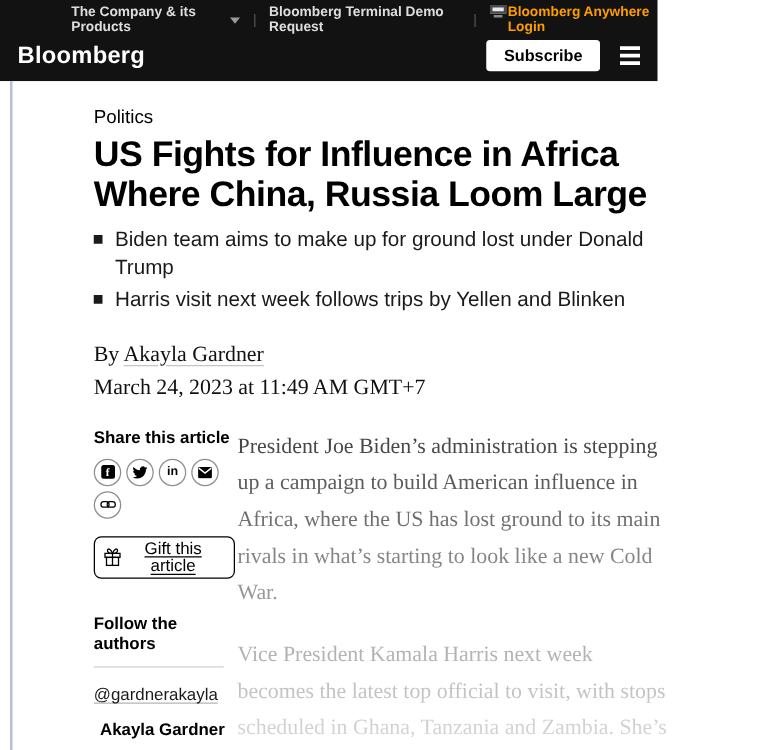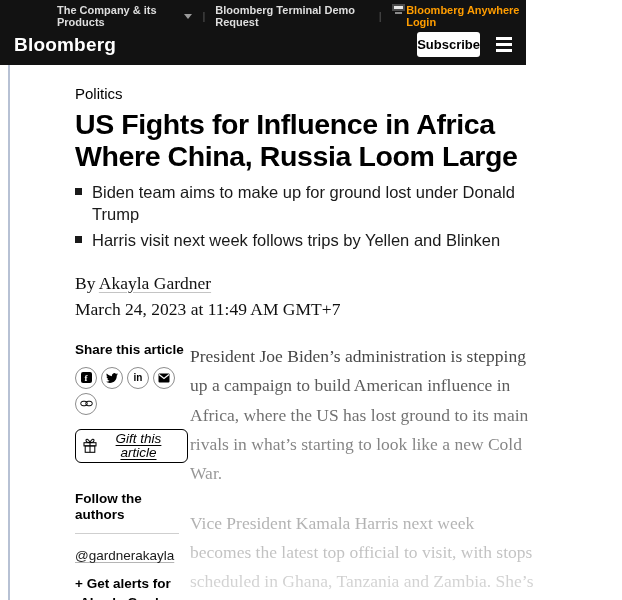--- a/index.html
+++ b/index.html
@@ -17,21 +17,21 @@
     border-right:4px solid transparent; border-top:5px solid #9a9a9a; margin-left:2px; }
   .anywhere { color:#ff9d00; display:flex; gap:4px; cursor:pointer; }
   .monitor-icon { display:inline-block; position:relative; width:13px; height:10px; }
   .monitor-icon .screen { position:absolute; top:0; left:0; width:13px; height:7px;
     background:#e8e8e8; border:2px solid #4a4a4a; }
   .monitor-icon .stand { position:absolute; bottom:0; left:3px; width:7px; height:2px; background:#8a8a8a; }
   .mainbar { display:flex; align-items:center; padding:2px 12px 8px 14px;gap:28px; }
   .logo { color:#fff; font-size:19px; font-weight:bold; letter-spacing:0.2px; cursor:pointer; }
   .mainbar-right { margin-left:auto; display:flex; align-items:center; gap:14px; }
   .subscribe-btn { background:#fff; color:#000; font-weight:bold; font-size:13px;
-    border:none; border-radius:3px; padding:5px 0; cursor:pointer;
+    border:none; border-radius:3px; padding:5px 14px; cursor:pointer;
     font-family:"Liberation Sans", sans-serif; }
   .hamburger { display:flex; flex-direction:column; gap:3px; cursor:pointer; padding:3px 2px; }
   .hamburger span { display:block; width:16px; height:3px; background:#fff; }
 
   
   .page { position:relative; width:622px; height:554px; background:#fff; }
   .edge-line { position:absolute; left:8px; top:0; bottom:0; width:2px; background:#b7c1d4; }
   .content { padding:20px 60px 0 75px; }
 
   .eyebrow { font-size:15px; color:#000; margin-bottom:6px; cursor:pointer; }
@@ -56,21 +56,21 @@
   .share-heading { font-size:13.5px; font-weight:bold; color:#000; margin-bottom:10px; }
   .icon-row { display:flex; flex-wrap:wrap; gap:4px; width:104px; margin-bottom:14px; }
   .icon-circle { width:22px; height:22px; border:1px solid #8d8d8d; border-radius:50%;
     display:flex; align-items:center; justify-content:center; cursor:pointer; background:#fff; }
   .fb-glyph { width:11px; height:11px; background:#000; border-radius:2px; color:#fff;
     font-size:9px; font-weight:bold; display:flex; align-items:flex-end; justify-content:center;
     font-family:"Liberation Serif", serif; line-height:1; }
   .in-glyph { font-size:10px; font-weight:bold; color:#000; letter-spacing:0; }
 
   .gift-btn { display:flex; align-items:center; border:1px solid #000; border-radius:6px;
-    padding:2px 8px 2px 6px; width:113px; background:#fff; cursor:pointer; margin:4px 0 20px 0;font-style:italic; }
+    padding:2px 8px 2px 6px; width:113px; background:#fff; cursor:pointer; margin:4px 0 20px 0; }
   .gift-label { flex:1; text-align:center; font-size:13.5px; color:#000; line-height:1.05;
     text-decoration:underline; text-underline-offset:2px; font-family:"Liberation Sans", sans-serif; }
 
   .follow-heading { font-size:13.5px; font-weight:bold; color:#000; line-height:1.2;
     width:80px; margin-bottom:10px;margin-top:28px; }
   .side-hr { border:none; border-top:1px solid #cfcfcf; width:104px; margin:10px 0; }
   .handle { font-size:13.5px; color:#1a1a1a; text-decoration:underline;
     text-decoration-color:#b5b5b5; text-underline-offset:2px; cursor:pointer;
     display:inline-block; margin:4px 0 2px 0; }
   .alerts { font-size:13.5px; font-weight:bold; color:#000; line-height:1.35;
@@ -182,21 +182,20 @@
             <rect x="4" y="11" width="12" height="8"></rect>
             <path d="M10 7v12M10 7c-2.5 0-5-1-5-3s3-2.5 5 3zM10 7c2.5 0 5-1 5-3s-3-2.5-5 3z"></path>
           </svg>
           <span class="gift-label">Gift this article</span>
         </button>
 
         <div class="follow-heading">Follow the authors</div>
         <hr class="side-hr">
         <span class="handle">@gardnerakayla</span>
         <div class="alerts">
-          <div>+ Get alerts for</div>
           <div class="l2">Akayla Gardner</div>
         </div>
         
       </div>
 
       <div class="article-col">
         <p>President Joe Biden’s administration is stepping up a campaign to build American influence in Africa, where the US has lost ground to its main rivals in what’s starting to look like a new Cold War.</p>
         <p>Vice President Kamala Harris next week becomes the latest top official to visit, with stops scheduled in Ghana, Tanzania and Zambia. She’s following Treasury Secretary Janet Yellen and Secretary of State Antony Blinken, who’ve both been in the region recently. At a December summit with the continent’s leaders, Biden pledged a $55 billion support package for Africa.</p>
         <div class="fade-overlay"></div>
       </div>

